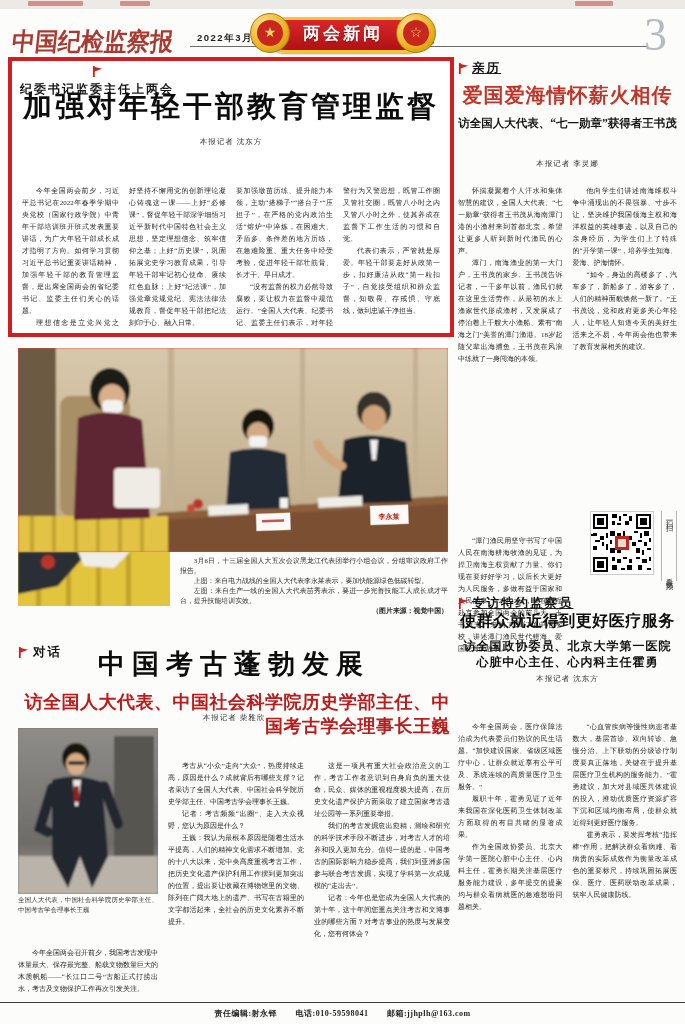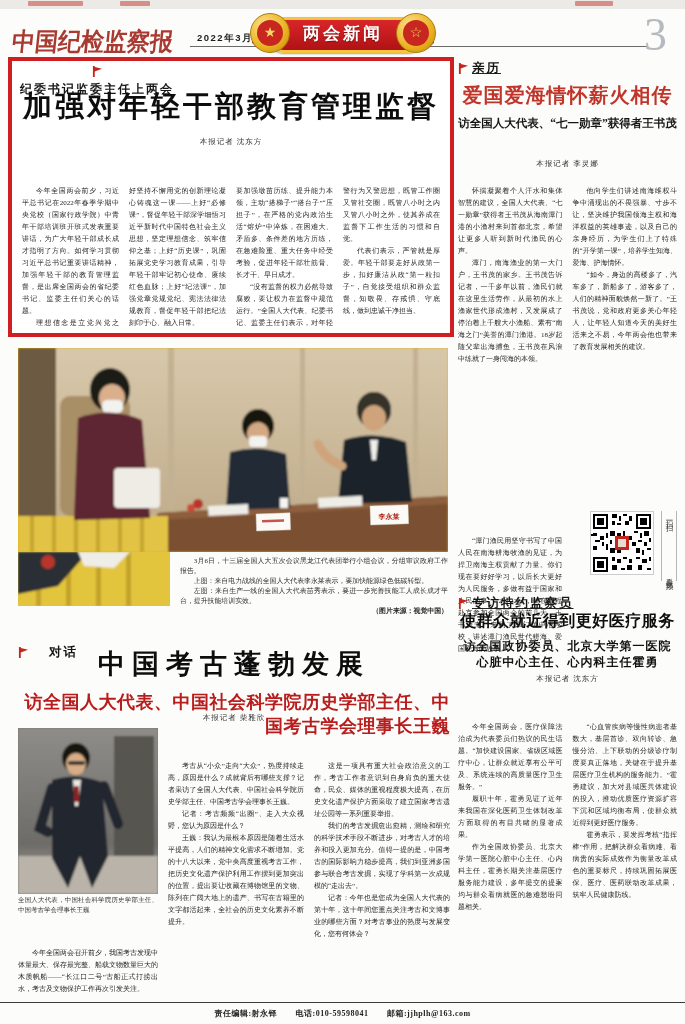--- a/index.html
+++ b/index.html
@@ -39,29 +39,29 @@
   .kicker-text{font-size:12px;font-weight:bold;letter-spacing:2px;color:#161616;}
   .feature-title{position:absolute;left:0;top:26px;width:100%;text-align:center;font-size:29px;
         font-weight:bold;letter-spacing:3px;color:#0d0d0d;}
   .byline{font-size:7.5px;color:#333;letter-spacing:1px;text-align:center;}
   .feature-byline{position:absolute;left:0;top:76px;width:100%;}
   .feature-body{position:absolute;left:10px;right:10px;top:92px;bottom:7px;
         column-count:4;column-gap:10px;overflow:hidden;}
   .bodytext{font-size:7px;line-height:12px;text-align:justify;color:#1f1f1f;margin-top:32px;}
   .bodytext p{margin:0;text-indent:2em;}
   
-  .photo-main{left:18px;top:348px;width:430px;height:204px;overflow:hidden;background:#eab308;}
+  .photo-main{left:18px;top:348px;width:430px;height:204px;overflow:hidden;background:#ef4444;}
   .photo-sub{left:18px;top:552px;width:152px;height:54px;overflow:hidden;background:#e0c14a;}
   .photo-caption{left:180px;top:556px;width:268px;font-size:6.9px;line-height:10px;text-align:justify;color:#2b2b2b;}
   .photo-caption p{margin:0;}
   .photo-caption p.ind{text-indent:2em;}
   .photo-credit{text-align:right;font-weight:bold;margin-top:2px;}
   
   .dialog{left:18px;top:640px;width:432px;height:360px;}
-  .dialog-marker{position:absolute;left:0;top:4px;display:flex;align-items:center;gap:20px;}
+  .dialog-marker{position:absolute;left:0;top:4px;display:flex;align-items:center;gap:4px;}
   .dialog-title{position:absolute;left:0;top:6px;width:100%;text-align:center;font-size:27px;font-weight:bold;
         letter-spacing:7px;color:#0d0d0d;}
   .dialog-subhead{position:absolute;left:0;top:50px;width:100%;text-align:right;font-size:18px;
         font-weight:bold;letter-spacing:0.5px;color:#b91c1c;}
   .dialog-byline{position:absolute;left:0;top:73px;width:100%;}
   .dialog-content{position:absolute;left:0;top:88px;width:432px;height:272px;display:flex;gap:10px;overflow:hidden;}
   .dialog-left{flex:0 0 140px;display:flex;flex-direction:column;gap:1px;overflow:hidden;}
   .portrait{width:140px;height:166px;background:#76736e;flex:0 0 auto;}
   .portrait-caption{font-size:6.5px;line-height:9.5px;text-align:justify;color:#333;}
   .dialog-left .bodytext{flex:1;overflow:hidden;}

